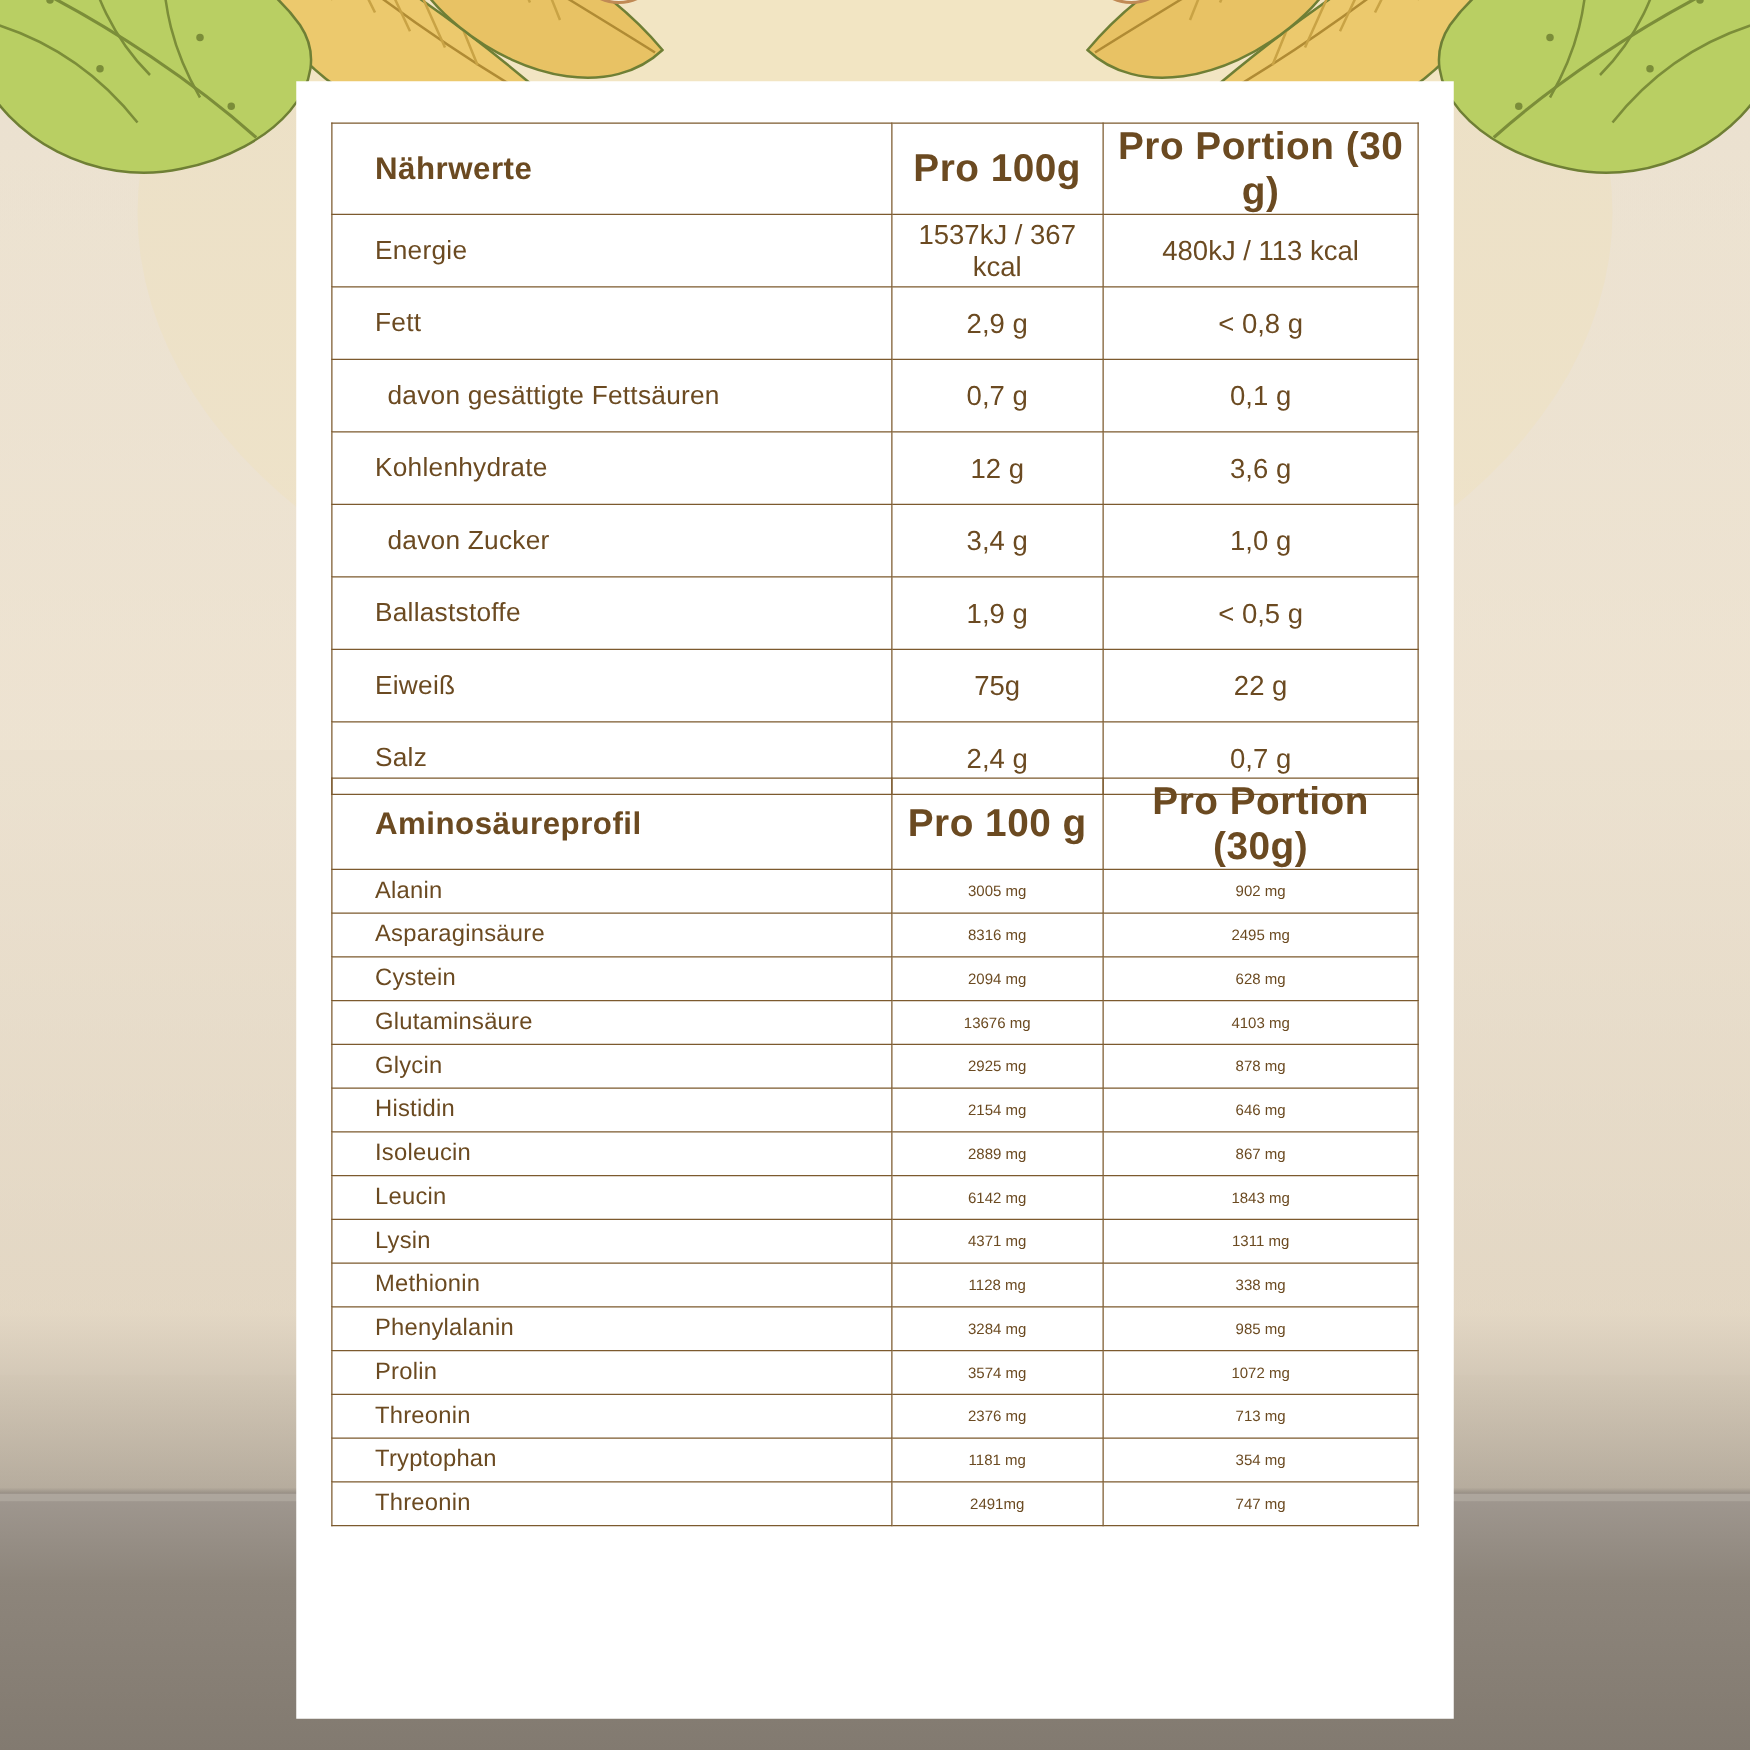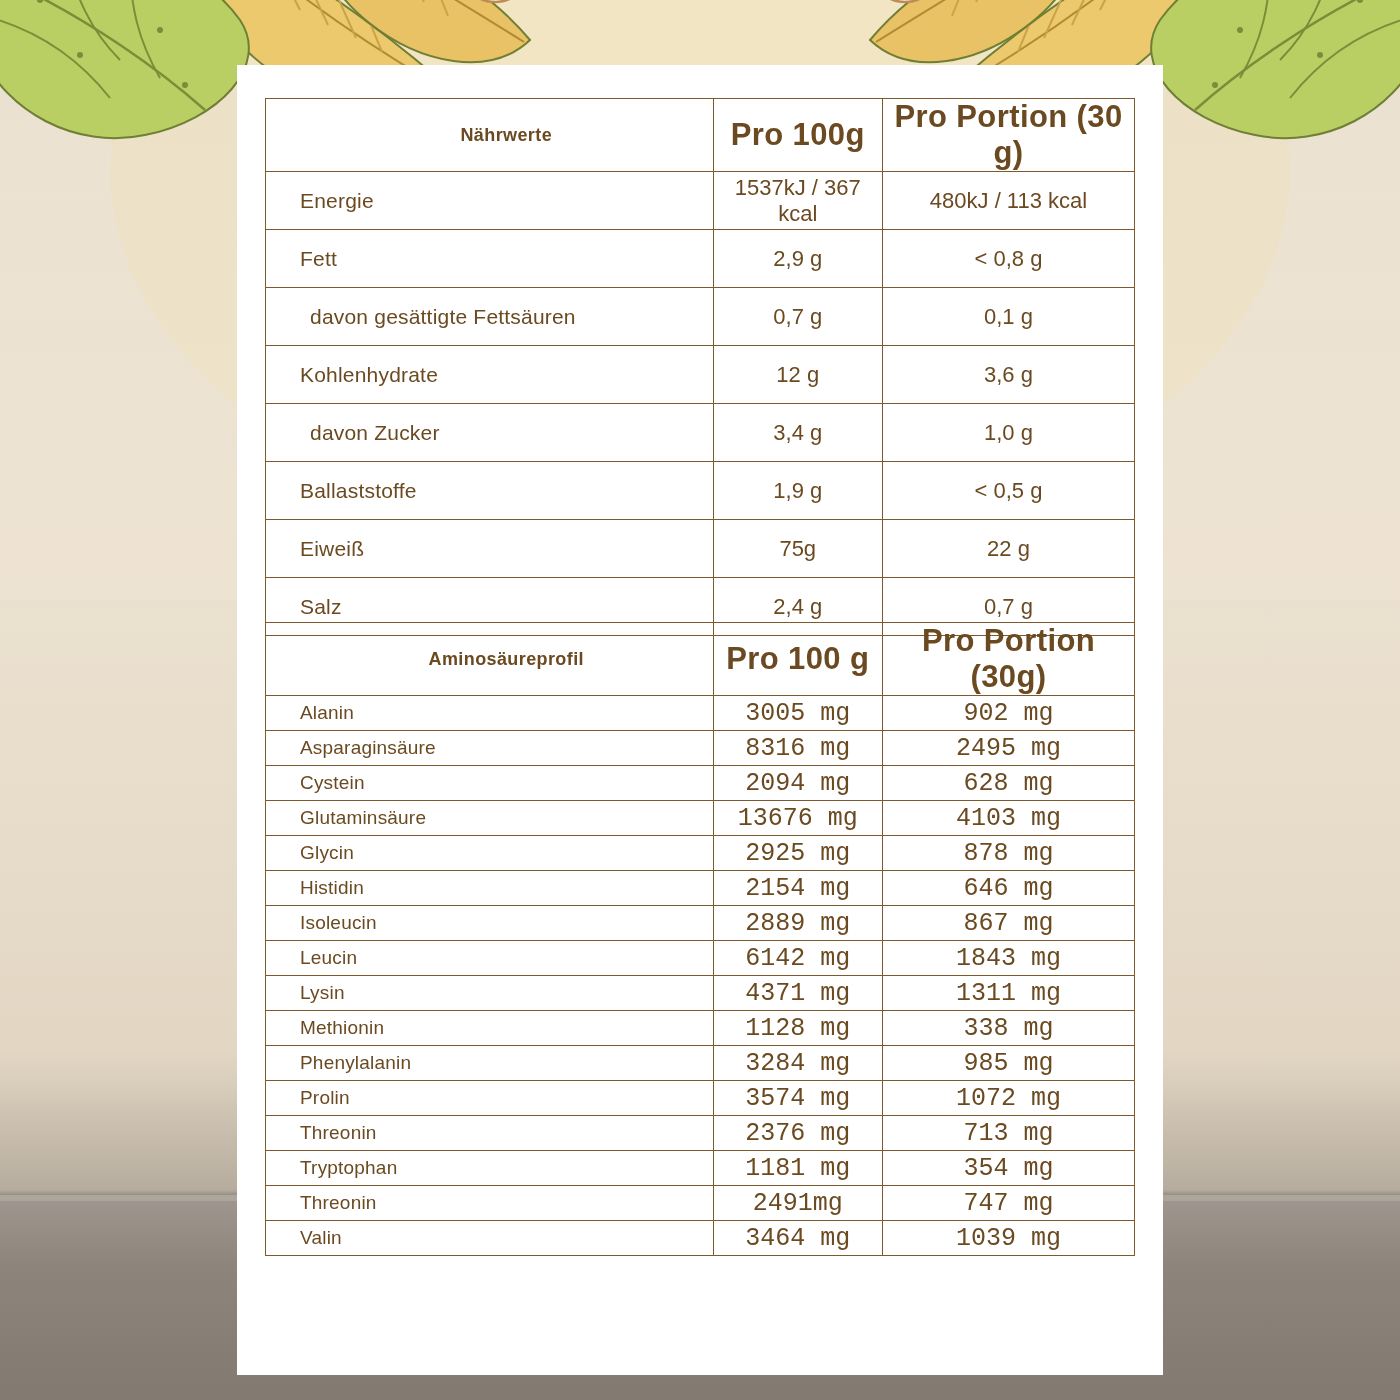--- a/index.html
+++ b/index.html
@@ -109,23 +109,23 @@
 
   
   thead th {
     font-size: 31px;
     font-weight: bold;
     letter-spacing: .4px;
     height: 62px;
     color: #6b4a21;
   }
   thead th.col-label {
-    text-align: center;
+    text-align: left;
     padding-left: 34px;
-    font-size: 18px;
+    font-size: 25px;
   }
 
   td.col-label {
     text-align: left;
     padding-left: 34px;
     font-size: 21px;
     color: #6b4a21;
     letter-spacing: .2px;
   }
   td.col-label.indent {
@@ -138,21 +138,21 @@
 
   
   col.c1 { width: 51.5%; }
   col.c2 { width: 19.5%; }
   col.c3 { width: 29%; }
 
   
   #nutrition-table tbody tr { height: 58px; }
   #amino-table tbody tr { height: 35px; }
   #amino-table td.col-label { font-size: 19px; }
-  #amino-table td.val { font-size: 25px; font-family: Liberation Mono, monospace; }
+  #amino-table td.val { font-size: 12px; }
 
   #amino-table thead th { height: 58px; }
 </style>
 </head>
 <body>
 
 <div class="bg">
   <div class="bg-blob"></div>
   <div class="bg-side left"></div>
   <div class="bg-side right"></div>
@@ -357,22 +357,17 @@
           <tr>
             <td class="col-label">Tryptophan</td>
             <td class="val">1181 mg</td>
             <td class="val">354 mg</td>
           </tr>
           <tr>
             <td class="col-label">Threonin</td>
             <td class="val">2491mg</td>
             <td class="val">747 mg</td>
           </tr>
-          <tr>
-            <td class="col-label">Valin</td>
-            <td class="val">3464 mg</td>
-            <td class="val">1039 mg</td>
-          </tr>
         </tbody>
     </table>
   </div>
 
 </div>
 
 </body></html>

